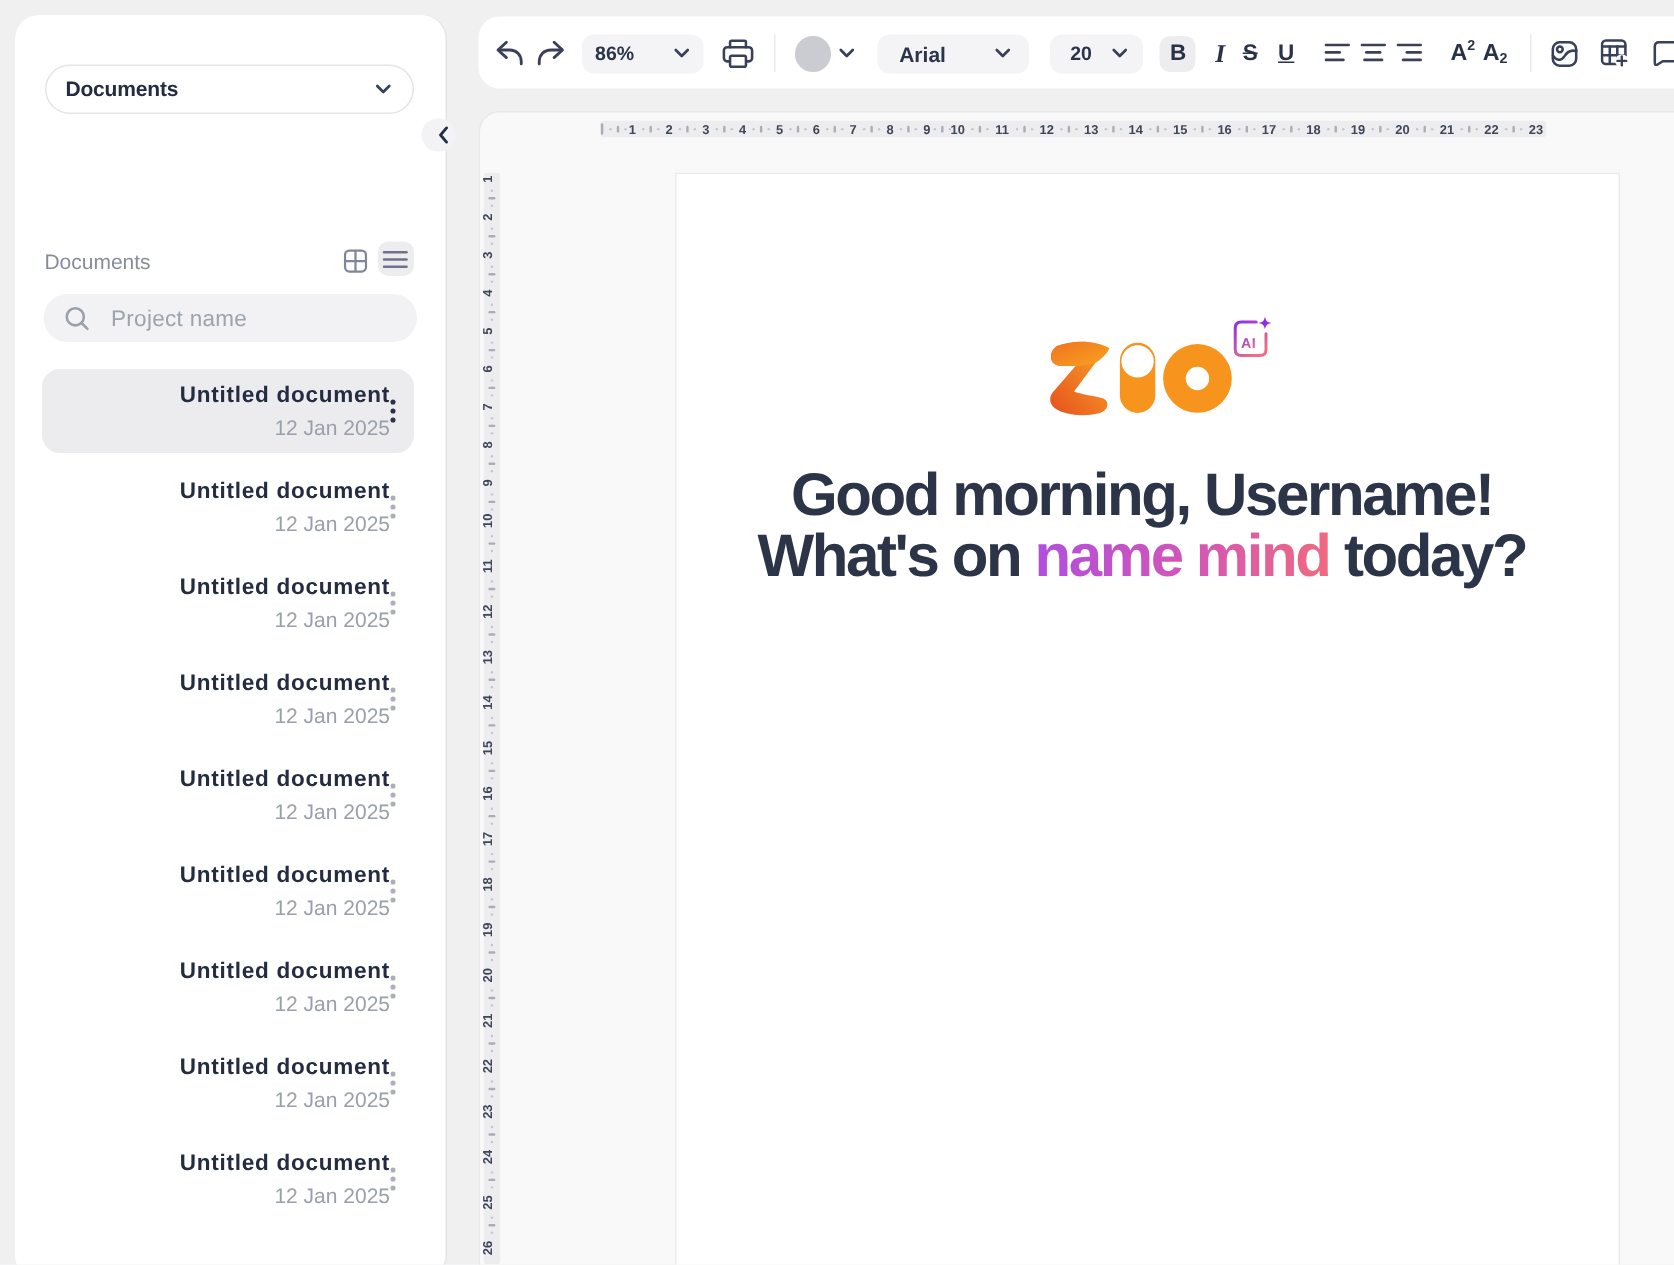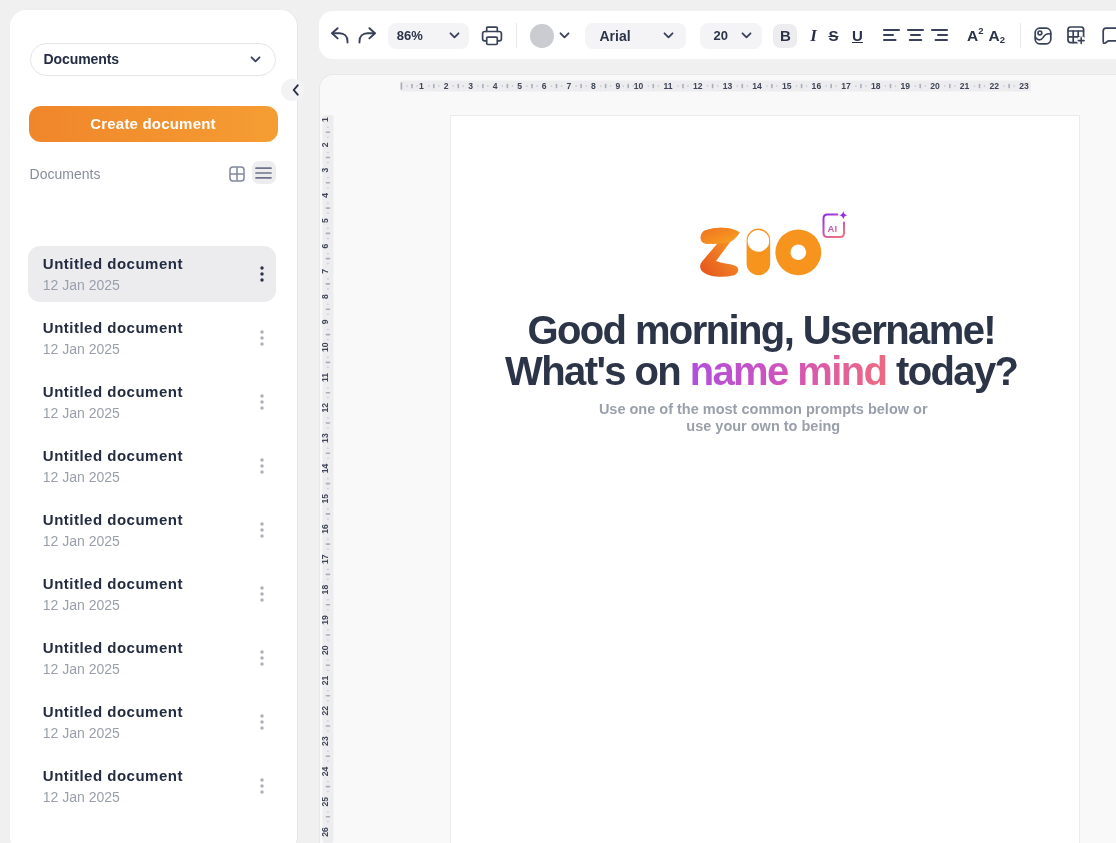--- a/index.html
+++ b/index.html
@@ -16,21 +16,21 @@
   color:#fff; font-size:15px; font-weight:bold; display:flex; align-items:center; justify-content:center; letter-spacing:0.2px; }
 .doclabel { position:absolute; left:19.6px; top:156.3px; font-size:14px; color:#878d9b; }
 .gridicon { position:absolute; left:219px; top:155.5px; }
 .listbtn { position:absolute; left:242px; top:151px; width:23.6px; height:23px; border-radius:7px;
   background:#ededf0; display:flex; align-items:center; justify-content:center; }
 .search { position:absolute; left:18.5px; top:185.9px; width:249px; height:32.3px; border-radius:16.2px;
   background:#f2f2f5; display:flex; align-items:center; padding-left:14.5px; }
 .search span { color:#9aa3ae; font-size:15px; margin-left:14px; letter-spacing:0.2px; }
 .list { position:absolute; left:18px; top:236px; width:248px; }
 .item { height:56px; margin-bottom:8px; border-radius:12px; display:flex; align-items:center;
-  padding:0 12px 0 14.8px; }
+  padding:0 12px 0 14.8px;text-align:right; }
 .item.sel { background:#ececef; }
 .itxt { flex:1; }
 .ititle { font-size:15px; font-weight:bold; color:#242c42; letter-spacing:0.5px; }
 .idate { font-size:14px; color:#99a0ac; margin-top:5px; }
 .collapse { position:absolute; left:281.2px; top:78.5px; width:22.5px; height:22.5px; border-radius:50%;
   background:#f3f3f5; display:flex; align-items:center; justify-content:center; z-index:5; padding-left:7px; }
 
 .toolbar { position:absolute; left:318.8px; top:10.7px; width:830px; height:48.4px; background:#fff;
   border-radius:14px; display:flex; align-items:center; padding-top:2px; }
 .tb { display:flex; align-items:center; justify-content:center; }
@@ -59,33 +59,39 @@
 </style></head>
 <body>
 
 <div class="sidebar">
   <div class="docdrop">
       <span>Documents</span>
       <svg width="11" height="7" viewBox="0 0 11 7" fill="none" stroke="#39415a" stroke-width="1.8" stroke-linecap="round" stroke-linejoin="round">
         <path d="M1.5 1.3 5.5 5.3 9.5 1.3"></path>
       </svg>
     </div>
-  <div class="createbtn">Create document</div>
   <div class="doclabel">Documents</div>
   <div class="gridicon"><svg width="16" height="16" viewBox="0 0 16 16" fill="none" stroke="#80869a" stroke-width="1.5">
         <rect x="1" y="1" width="14" height="14" rx="3"></rect>
         <path d="M8 1.2 V14.8"></path>
         <path d="M1.2 8 H14.8"></path>
       </svg></div>
   <div class="listbtn">
       <svg width="17" height="12" viewBox="0 0 17 12" stroke="#6e7389" stroke-width="1.7" stroke-linecap="round">
         <path d="M1 1.2 H16"></path>
         <path d="M1 6 H16"></path>
         <path d="M1 10.8 H16"></path>
       </svg>
+    </div>
+  <div class="search">
+      <svg width="17" height="17" viewBox="0 0 17 17" fill="none" stroke="#9aa0ac" stroke-width="1.7" stroke-linecap="round">
+        <circle cx="7.2" cy="7.2" r="5.7"></circle>
+        <path d="M11.5 11.5 15.3 15.3"></path>
+      </svg>
+      <span>Project name</span>
     </div>
   <div class="list">
 <div class="item sel">
   <div class="itxt">
           <div class="ititle">Untitled document</div>
           <div class="idate">12 Jan 2025</div>
         </div>
   <svg width="4" height="16" viewBox="0 0 4 16">
           <circle cx="2" cy="2" r="1.7" fill="#2a3148"></circle>
           <circle cx="2" cy="8" r="1.7" fill="#2a3148"></circle>
@@ -519,15 +525,14 @@
 <path d="M8.3 24.8 C20 20.4 34 20.8 43.6 26.2 C41.5 30.4 38.5 33.2 34.5 35.6 C28 37.8 19 38.6 9.4 37.6 C3.3 36.4 3.2 28.6 8.3 24.8 Z" fill="url(#zg2)"></path>
 <rect x="50.6" y="22.5" width="23.6" height="46.8" rx="11.8" fill="#f6941e"></rect>
 <circle cx="62.4" cy="34.9" r="10.8" fill="#fff"></circle>
 <circle cx="102.3" cy="46.3" r="22.9" fill="#f6941e"></circle>
 <circle cx="102.3" cy="46.3" r="7.8" fill="#fff"></circle>
 <path d="M141.5 8.6 H131.5 Q127.5 8.6 127.5 12.6 V27 Q127.5 31 131.5 31 H144 Q148 31 148 27 V16.5" fill="none" stroke="url(#aig)" stroke-width="2" stroke-linecap="round"></path>
 <text x="131.4" y="25.8" font-size="9.5" font-weight="bold" fill="url(#aig)" font-family="Liberation Sans, sans-serif" letter-spacing="0.3">AI</text>
 <path d="M147.3 5.1 C148.1 8.1 148.5 8.5 151.5 9.3 C148.5 10.1 148.1 10.5 147.3 13.5 C146.5 10.5 146.1 10.1 143.1 9.3 C146.1 8.5 146.5 8.1 147.3 5.1 Z" fill="#8d2ee8"></path>
 </svg>
     <div class="h1">Good morning, Username!<br>What's on <span class="grad">name mind</span> today?</div>
-    <div class="sub">Use one of the most common prompts below or<br>use your own to being</div>
   </div>
 </div>
 
 </body></html>

